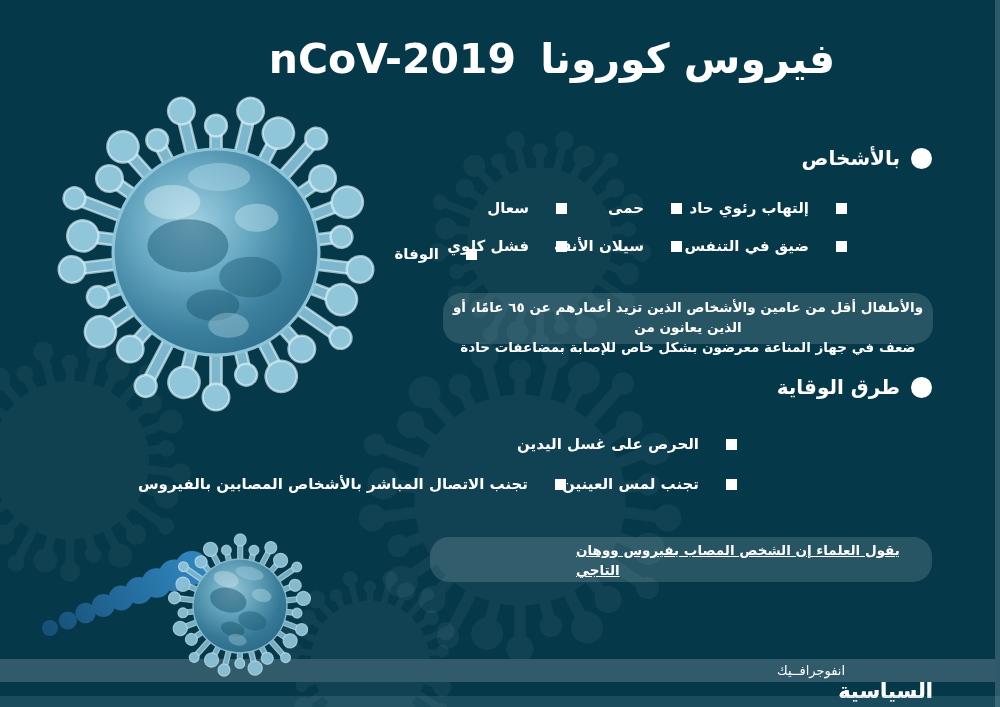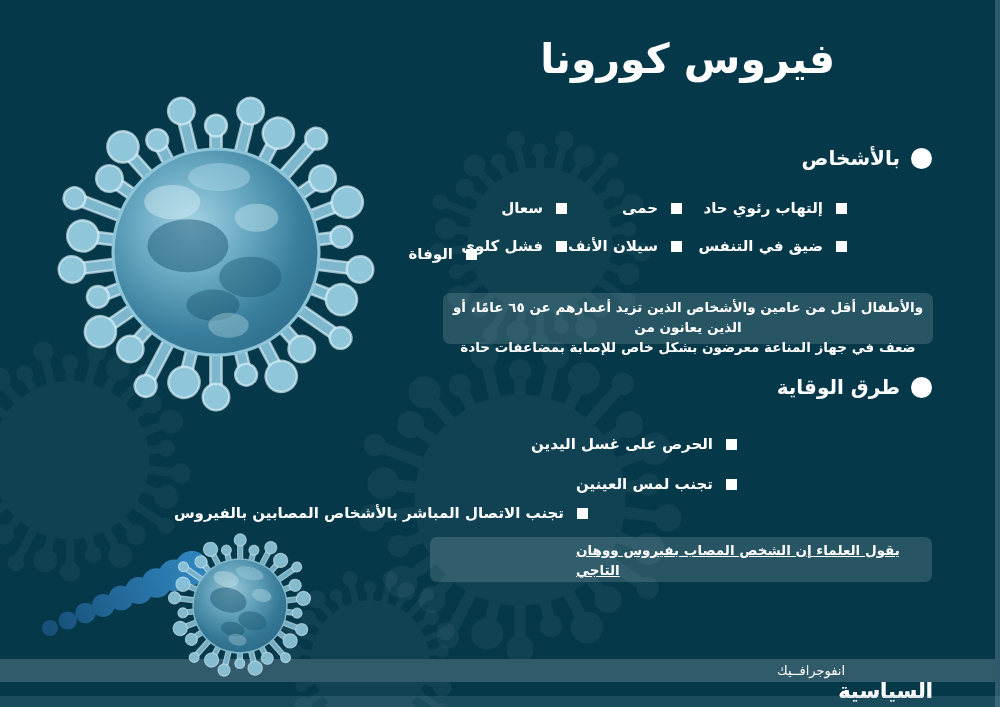--- a/index.html
+++ b/index.html
@@ -9,24 +9,24 @@
   .ghost-layer{z-index:1;}
   .footer-bar{position:absolute;left:0;top:659px;width:1000px;height:23px;background:#315a6b;z-index:2;}
   .virus-layer{z-index:3;}
   .txt{color:#ffffff;z-index:4;}
   .page-title{position:absolute;top:33px;right:165px;display:flex;direction:rtl;align-items:center;
               gap:24px;font-weight:bold;font-size:41px;line-height:52px;white-space:nowrap;}
   .page-title .latin{direction:ltr;unicode-bidi:isolate;}
   .section-head{position:absolute;display:flex;direction:rtl;align-items:center;gap:11px;
                 font-weight:bold;font-size:20px;line-height:26px;white-space:nowrap;}
   .dot{width:21px;height:21px;border-radius:50%;background:#fff;flex:none;}
-  .item{position:absolute;display:flex;direction:rtl;align-items:center;gap:13px;
+  .item{position:absolute;display:flex;direction:rtl;align-items:center;gap:27px;
         font-weight:bold;font-size:15px;line-height:20px;white-space:nowrap;}
   .sq{width:11px;height:11px;background:#fff;flex:none;}
-  .note{position:absolute;background:rgba(205,230,240,0.17);border-radius:7px;direction:rtl;
+  .note{position:absolute;background:rgba(205,230,240,0.17);border-radius:19px;direction:rtl;
         font-weight:bold;font-size:13.5px;}
   .note .ln{display:block;line-height:20px;}
   #note1{top:293px;left:443px;width:490px;height:47px;text-align:center;padding-top:4px;}
   #note2{top:537px;left:430px;width:502px;height:42px;padding-top:3px;}
   #note2 .ln{text-align:left;padding-left:146px;text-decoration:underline;}
   .brand{position:absolute;top:654px;right:67px;font-size:21px;font-weight:bold;direction:rtl;
          line-height:26px;letter-spacing:-0.5px;text-shadow:0 0 0.6px #fff;margin-top:24px;}
   .infolabel{position:absolute;top:663px;right:155px;font-size:13px;font-weight:normal;direction:rtl;line-height:16px;}
   .edge-right{position:absolute;top:0;right:0;width:5px;height:707px;background:#2e5a6c;z-index:5;}
   .edge-bottom{position:absolute;left:0;top:696px;width:1000px;height:11px;background:rgba(110,150,165,0.22);z-index:5;}
@@ -302,20 +302,21 @@
     <g opacity="0.92">
       <use href="#virusShape" transform="translate(240,606) rotate(14) scale(0.71)"></use>
     </g>
     <g>
       <use href="#virusShape" transform="translate(216,252) scale(1.56)"></use>
     </g>
   </svg>
 
   <div class="page-title txt">
     <span class="arabic">فيروس كورونا</span>
+    <span class="latin">nCoV-2019</span>
   </div>
 
   <div class="section-head txt" style="top:145px;right:68px;">
     <span class="dot"></span>
     <span>بالأشخاص</span>
   </div>
 
   <div class="item txt" style="top:198px;right:153px;">
     <span class="sq"></span>
     <span>إلتهاب رئوي حاد</span>
@@ -356,21 +357,21 @@
   </div>
 
   <div class="item txt" style="top:434px;right:263px;">
     <span class="sq"></span>
     <span>الحرص على غسل اليدين</span>
   </div>
   <div class="item txt" style="top:474px;right:263px;">
     <span class="sq"></span>
     <span>تجنب لمس العينين</span>
   </div>
-  <div class="item txt" style="top:474px;right:412px;margin-top:29px;">
+  <div class="item txt" style="top:474px;right:434px;">
     <span class="sq"></span>
     <span>تجنب الاتصال المباشر بالأشخاص المصابين بالفيروس</span>
   </div>
 
   <div class="note txt" id="note2">
     <span class="ln">يقول العلماء إن الشخص المصاب بفيروس ووهان التاجي</span>
   </div>
 
   <div class="brand txt">السياسية</div>
   <div class="infolabel txt">انفوجرافــيك</div>

